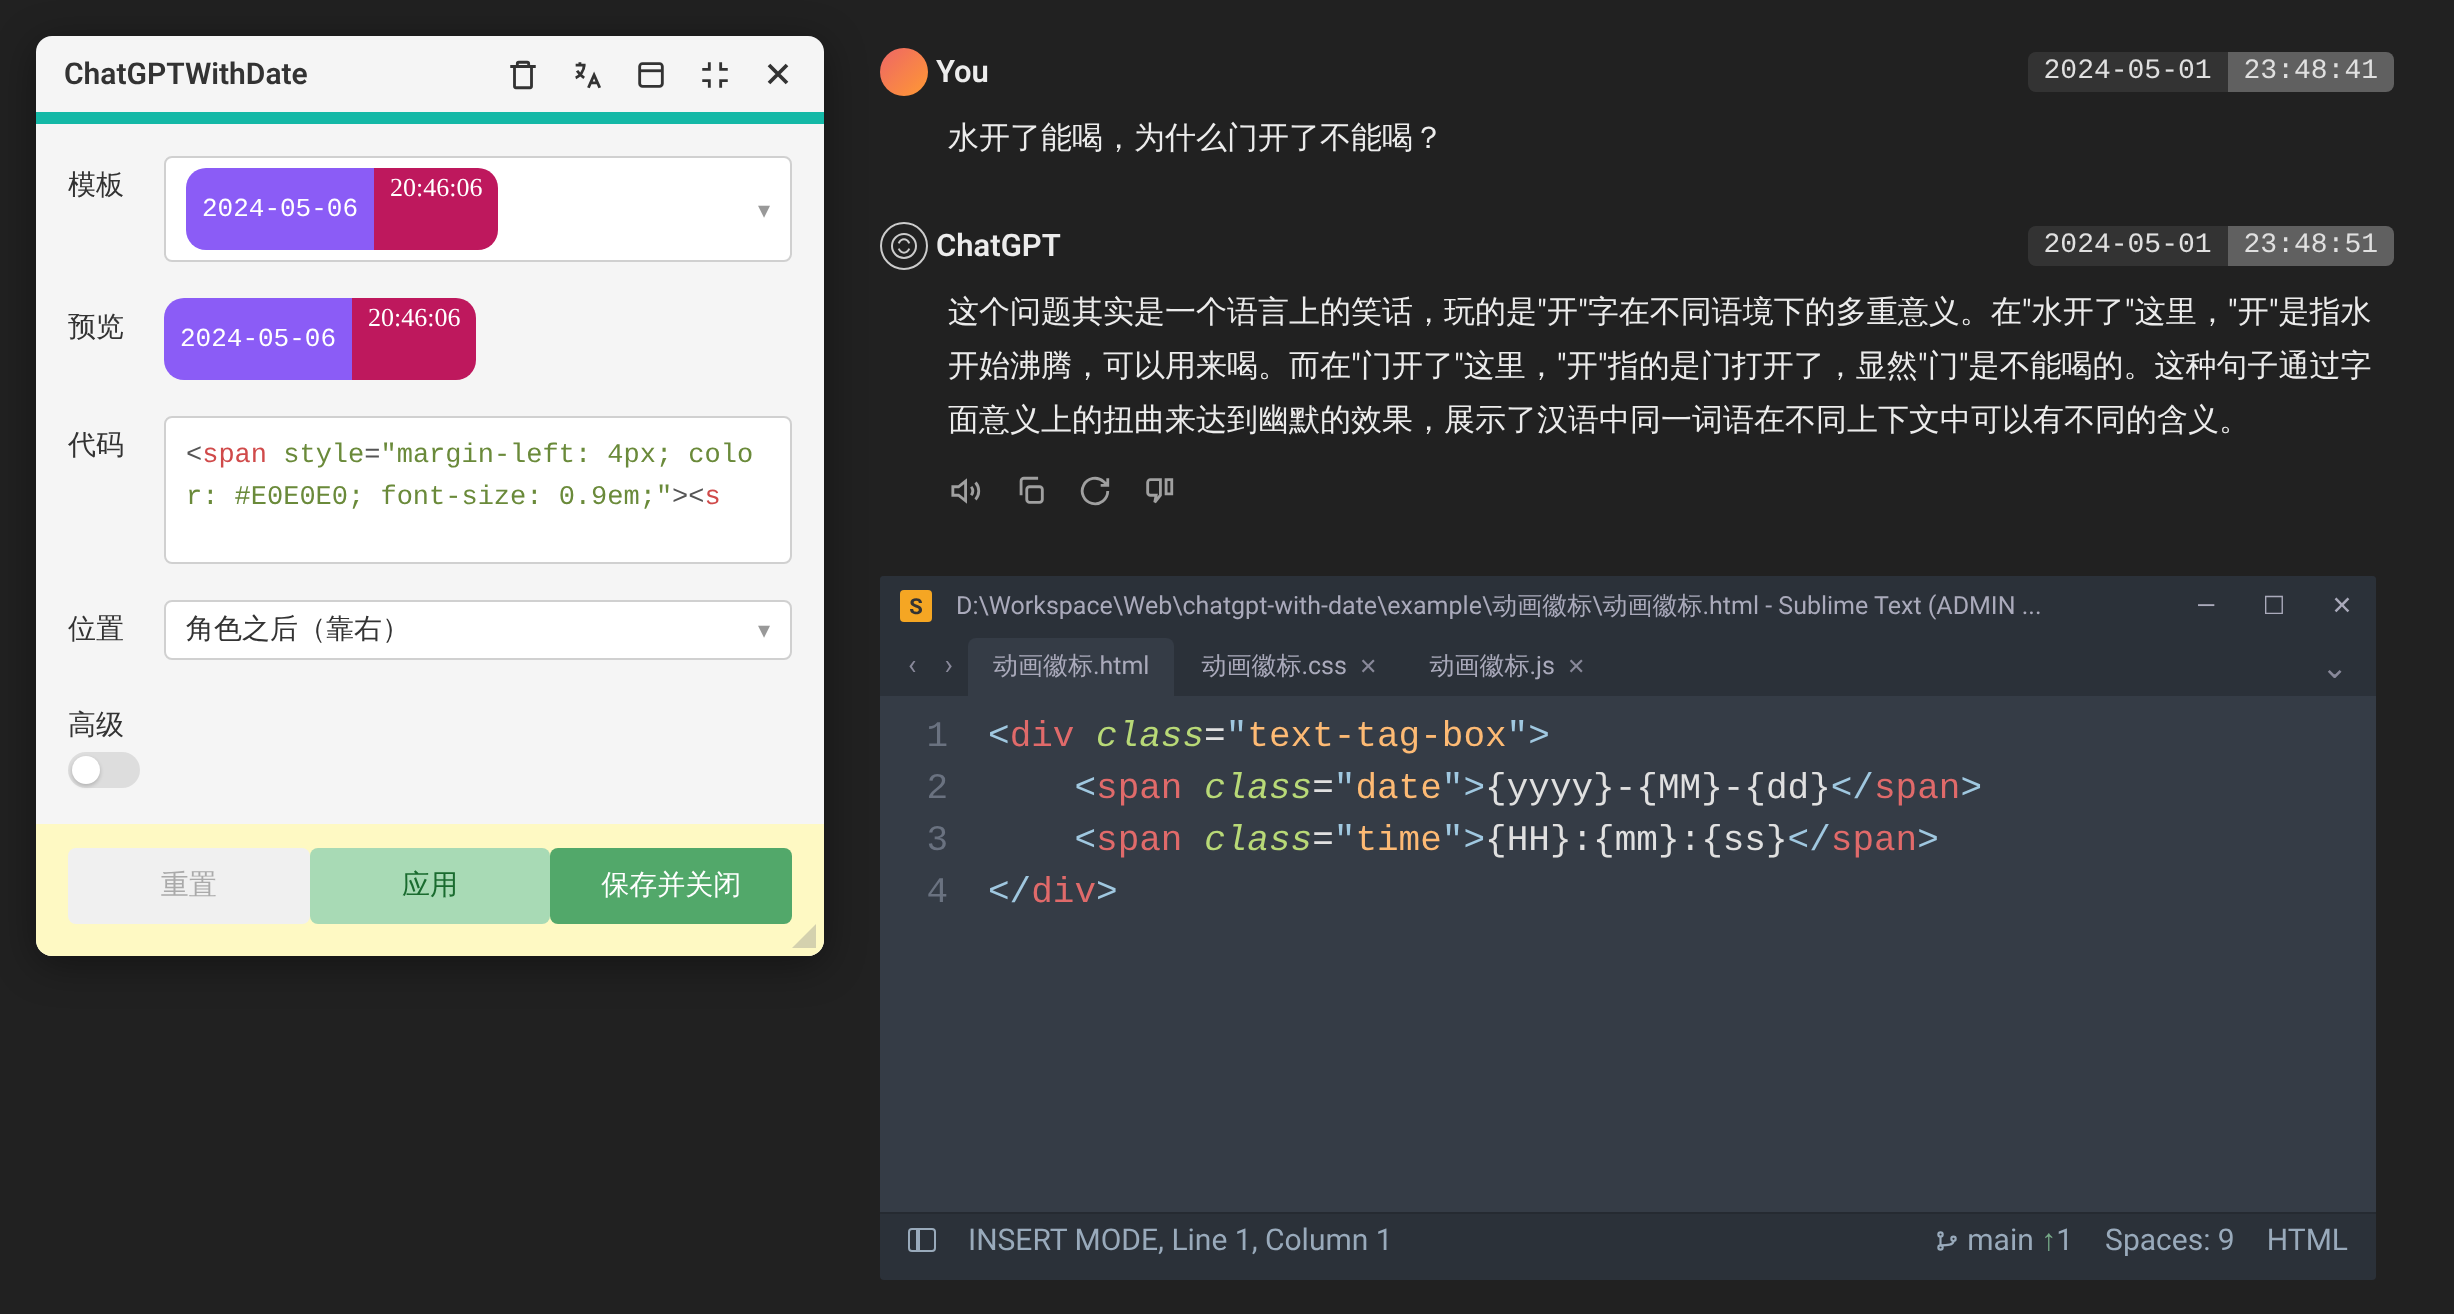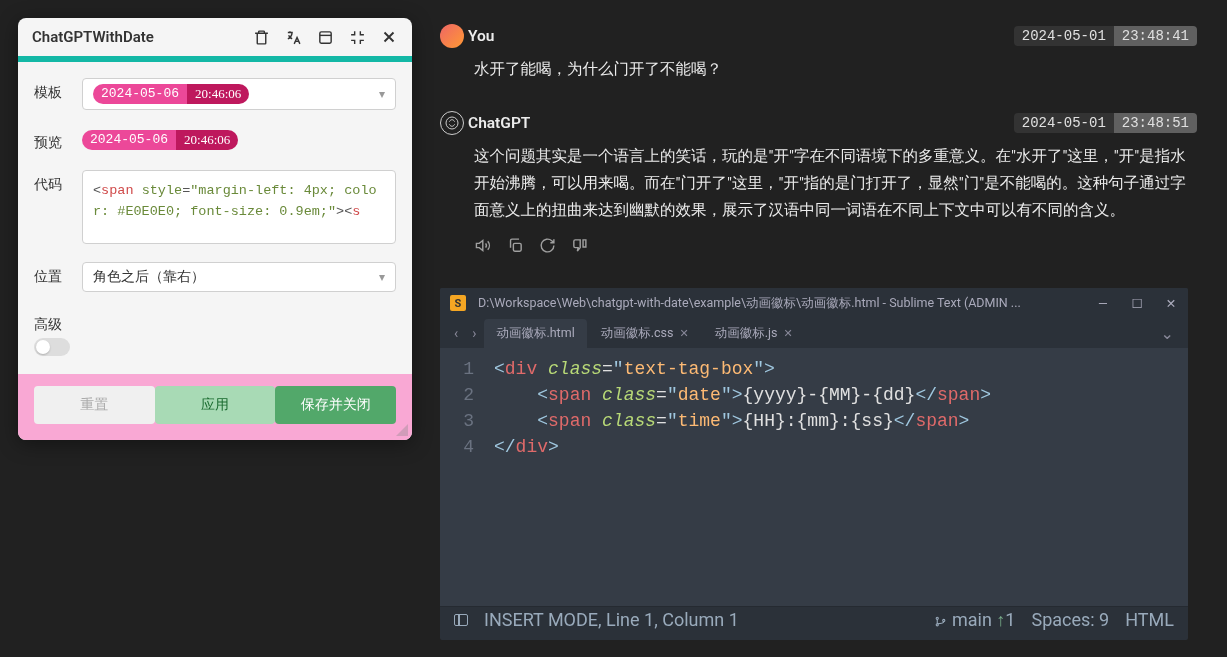--- a/index.html
+++ b/index.html
@@ -39,21 +39,21 @@
   background: #fff;
   border: 1px solid #d0d0d0;
   border-radius: 4px;
   padding: 5px 10px;
   display: flex;
   align-items: center;
   justify-content: space-between;
   cursor: pointer;
 }
 .badge-group { display: inline-flex; font-family: "Courier New", monospace; font-size: 13px; }
-.badge-dark { background: #ec4899; color: #fff; padding: 2px 8px; border-radius: 10px 0 0 10px; }
+.badge-dark { background: #8b5cf6; color: #fff; padding: 13px 8px; border-radius: 10px 0 0 10px; }
 .badge-gray { background: #be185d; color: #fff; padding: 2px 8px; border-radius: 0 10px 10px 0; font-family: Liberation Serif, serif; }
 .chevron { color: #999; font-size: 12px; }
 .preview-box { display: inline-flex; font-family: "Courier New", monospace; font-size: 13px; }
 .code-box {
   background: #fff;
   border: 1px solid #d0d0d0;
   border-radius: 4px;
   padding: 10px;
   font-family: "Courier New", monospace;
   font-size: 13.5px;
@@ -68,21 +68,21 @@
 .code-box .val { color: #6a8a3a; }
 .code-box .norm { color: #555; }
 .toggle {
   width: 36px; height: 18px; background: #ddd; border-radius: 10px; position: relative; cursor: pointer;
 }
 .toggle::after {
   content: ""; position: absolute; width: 14px; height: 14px; background: #fff; border-radius: 50%; top: 2px; left: 2px;
   box-shadow: 0 1px 2px rgba(0,0,0,0.2);
 }
 .panel-footer {
-  display: flex; padding: 12px 16px 16px 16px; background: #f9a8d4;
+  display: flex; padding: 12px 16px 16px 16px; background: #fef9c3;
   border-radius: 0 0 8px 8px;
 }
 .btn {
   flex: 1; padding: 10px 0; text-align: center; border-radius: 4px; font-size: 14px; cursor: pointer; border: none;
 }
 .btn-reset { background: #f0f0f0; color: #aaa; }
 .btn-apply { background: #a8dab5; color: #1a6b2f; }
 .btn-save { background: #52a86a; color: #fff; }
 .resize-grip { position:absolute; right:4px; bottom:4px; width:12px; height:12px; opacity:0.35; }
 .resize-grip::before { content:""; position:absolute; right:0; bottom:0; width:0; height:0; border-right:12px solid #888; border-top:12px solid transparent; }
@@ -119,21 +119,21 @@
 .ed-tabchev { margin-left:auto; color:#889; cursor:pointer; padding:0 6px; }
 .ed-code { background:#353c46; height:258px; display:flex; font-family:"Consolas","Courier New",monospace; font-size:18px; line-height:26px; }
 .ed-gutter { width:44px; text-align:right; padding:8px 10px 8px 0; color:#6a7280; background:#353c46; user-select:none; }
 .ed-lines { padding:8px 10px; flex:1; white-space:pre; color:#e0e0e0; }
 .c-br { color:#a0c8e0; }
 .c-tag { color:#e06a6a; }
 .c-attr { color:#b8d977; font-style:italic; }
 .c-op { color:#e0e0e0; }
 .c-str { color:#fdba74; }
 .c-txt { color:#e0e0e0; }
-.ed-status { height:26px; background:#2b3139; display:flex; align-items:center; padding:0 14px; color:#9ab; font-size:18px; gap:16px; border-top:1px solid #252a31; }
+.ed-status { height:26px; background:#2b3139; display:flex; align-items:center; padding:0 14px; color:#9ab; font-size:15px; gap:16px; border-top:1px solid #252a31; }
 .ed-status .spacer { flex:1; }
 .ed-panelicon { width:14px; height:12px; border:1.5px solid #9ab; border-radius:2px; display:inline-block; position:relative; }
 .ed-panelicon::after { content:""; position:absolute; left:3px; top:0; bottom:0; width:1.5px; background:#9ab; }
 </style>
 </head>
 <body>
 
 <div class="panel">
   <div class="panel-header">
     <span class="panel-title">ChatGPTWithDate</span>

